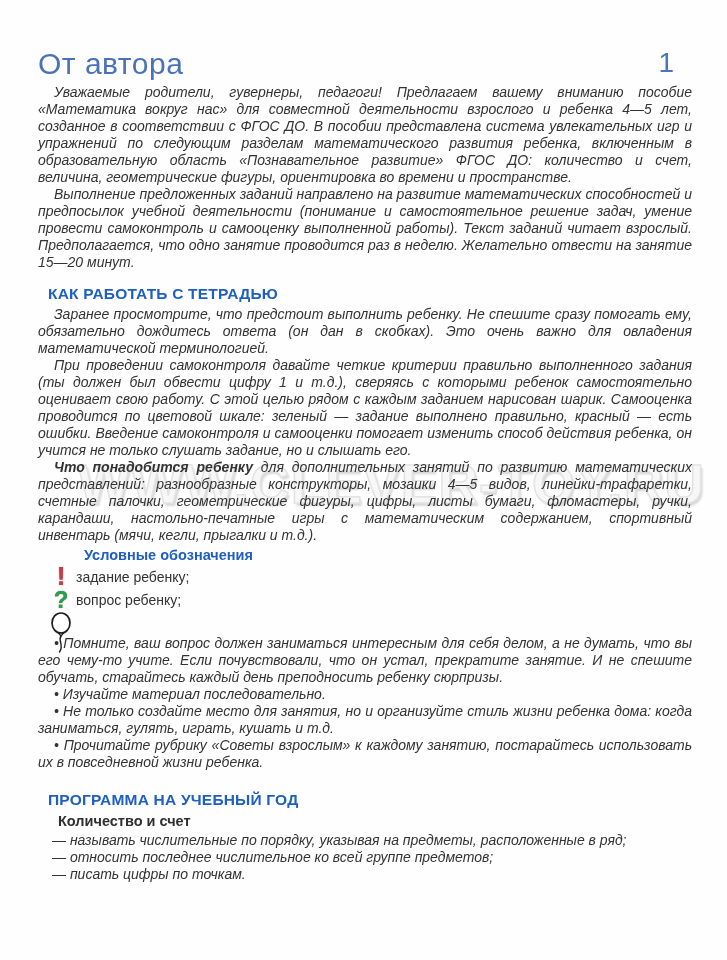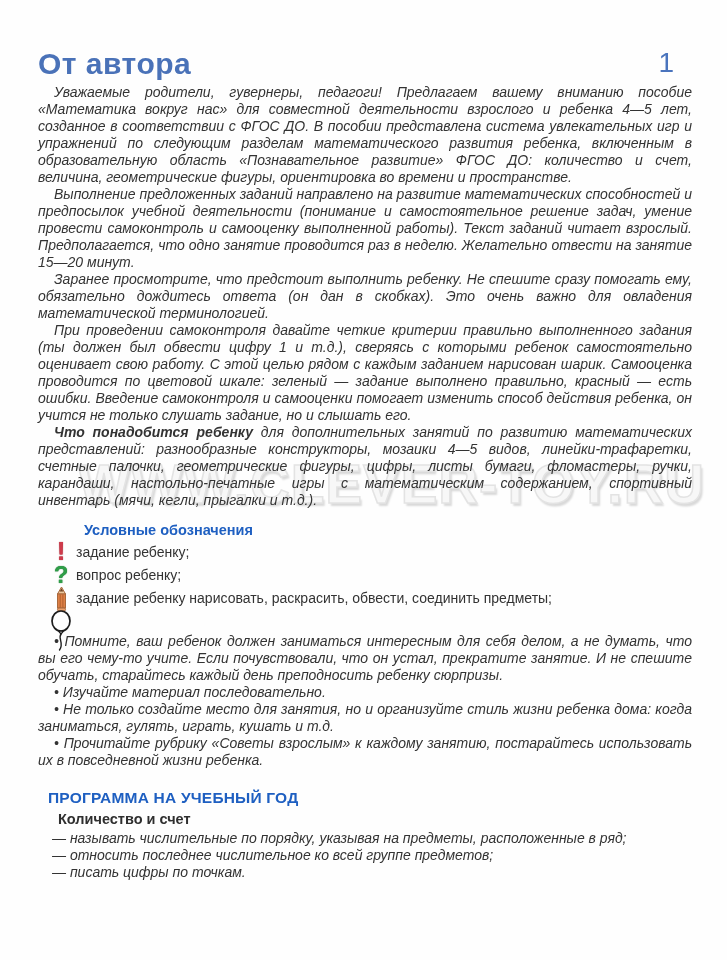--- a/index.html
+++ b/index.html
@@ -28,21 +28,21 @@
     position:absolute;
     left:38px; top:48px;
     width:654px;
     z-index:1;
   }
   .header { display:flex; justify-content:space-between; align-items:flex-start; }
   .title {
     margin:0;
     font-size:30px;
     line-height:32px;
-    font-weight:bold;
+    font-weight:normal;
     color:#4a72b8;
     letter-spacing:0.5px;
   }
   .pagenum {
     font-size:28px;
     line-height:30px;
     color:#4a74bd;
     margin-right:18px;
     font-weight:400;
   }
@@ -70,21 +70,21 @@
     font-weight:bold;
     color:#1e5fc1;
   }
   .bold-sub {
     margin:4px 0 2px 20px;
     font-size:14.5px;
     line-height:17px;
     font-weight:bold;
     color:#2f2f2f;
   }
-  .legend { margin-top:13px; }
+  .legend { margin-top:3px; }
   .legend-item {
     display:flex;
     align-items:center;
     height:22px;
     margin:1px 0;
   }
   .legend-icon-cell {
     width:30px;
     flex:none;
     margin-left:8px;
@@ -125,20 +125,21 @@
   <div class="content">
 
     <div class="header">
       <h1 class="title">От автора</h1>
       <div class="pagenum">1</div>
     </div>
 
     <p class="body indent mt4">Уважаемые родители, гувернеры, педагоги! Предлагаем вашему вниманию пособие «Математика вокруг нас» для совместной деятельности взрослого и ребенка 4—5 лет, созданное в соответствии с ФГОС ДО. В пособии представлена система увлекательных игр и упражнений по следующим разделам математического развития ребенка, включенным в образовательную область «Познавательное развитие» ФГОС ДО: количество и счет, величина, геометрические фигуры, ориентировка во времени и пространстве.</p>
     <p class="body indent">Выполнение предложенных заданий направлено на развитие математических способностей и предпосылок учебной деятельности (понимание и самостоятельное решение задач, умение провести самоконтроль и самооценку выполненной работы). Текст заданий читает взрослый. Предполагается, что одно занятие проводится раз в неделю. Желательно отвести на занятие 15—20 минут.</p>
 
+    <h2 class="section-heading">КАК РАБОТАТЬ С ТЕТРАДЬЮ</h2>
     <p class="body indent">Заранее просмотрите, что предстоит выполнить ребенку. Не спешите сразу помогать ему, обязательно дождитесь ответа (он дан в скобках). Это очень важно для овладения математической терминологией.</p>
     <p class="body indent">При проведении самоконтроля давайте четкие критерии правильно выполненного задания (ты должен был обвести цифру 1 и т.д.), сверяясь с которыми ребенок самостоятельно оценивает свою работу. С этой целью рядом с каждым заданием нарисован шарик. Самооценка проводится по цветовой шкале: зеленый — задание выполнено правильно, красный — есть ошибки. Введение самоконтроля и самооценки помогает изменить способ действия ребенка, он учится не только слушать задание, но и слышать его.</p>
 
     <p class="body indent"><strong>Что понадобится ребенку</strong><span> для дополнительных занятий по развитию математических представлений: разнообразные конструкторы, мозаики 4—5 видов, линейки-трафаретки, счетные палочки, геометрические фигуры, цифры, листы бумаги, фломастеры, ручки, карандаши, настольно-печатные игры с математическим содержанием, спортивный инвентарь (мячи, кегли, прыгалки и т.д.).</span></p>
 
     <div class="legend">
       <h3 class="sub-heading">Условные обозначения</h3>
 
       <div class="legend-item">
         <span class="legend-icon-cell">
@@ -147,47 +148,34 @@
         <span class="legend-text">задание ребенку;</span>
       </div>
 
       <div class="legend-item">
         <span class="legend-icon-cell">
           <span class="icon-quest">?</span>
         </span>
         <span class="legend-text">вопрос ребенку;</span>
       </div>
 
-      <div class="legend-item">
-        <span class="legend-icon-cell icon-pencil-wrap">
-          <svg width="13" height="25" viewBox="0 0 13 25">
-            <polygon points="6.5,0 10.5,7 2.5,7" fill="#ecc79c" stroke="#a8683c" stroke-width="1"></polygon>
-            <polygon points="6.5,1.2 8.4,4.6 4.6,4.6" fill="#6f4425"></polygon>
-            <rect x="2.5" y="7" width="8" height="14" fill="#dd8046" stroke="#a8683c" stroke-width="1"></rect>
-            <line x1="5.2" y1="7.5" x2="5.2" y2="21" stroke="#b05f2e" stroke-width="1"></line>
-            <line x1="7.9" y1="7.5" x2="7.9" y2="21" stroke="#b05f2e" stroke-width="1"></line>
-            <rect x="2.5" y="21" width="8" height="3" rx="1.4" fill="#eda06b" stroke="#a8683c" stroke-width="1"></rect>
-          </svg>
-        </span>
-        <span class="legend-text">задание ребенку нарисовать, раскрасить, обвести, соединить предметы;</span>
-      </div>
 
       <div class="legend-item">
         <span class="legend-icon-cell icon-balloon-wrap">
           <svg width="24" height="44" viewBox="0 0 24 44" style="margin-top:0;">
             <ellipse cx="12" cy="11" rx="9" ry="10" fill="#ffffff" stroke="#1d1d1d" stroke-width="1.7"></ellipse>
             <polygon points="9.6,21.2 14.4,21.2 12,24" fill="#ffffff" stroke="#1d1d1d" stroke-width="1.3"></polygon>
             <path d="M12,24 C 8.5,28.5 15.5,33 10.5,40" fill="none" stroke="#1d1d1d" stroke-width="1.4" stroke-linecap="round"></path>
           </svg>
         </span>
       </div>
     </div>
 
     <div>
-      <p class="body indent bullet">• Помните, ваш ребенок должен заниматься интересным для себя делом, а не думать, что вы его чему-то учите. Если почувствовали, что он устал, прекратите занятие. И не спешите обучать, старайтесь каждый день преподносить ребенку сюрпризы.</p>
+      <p class="body indent bullet">• Помните, ваш вопрос должен заниматься интересным для себя делом, а не думать, что вы его чему-то учите. Если почувствовали, что он устал, прекратите занятие. И не спешите обучать, старайтесь каждый день преподносить ребенку сюрпризы.</p>
       <p class="body indent bullet">• Изучайте материал последовательно.</p>
       <p class="body indent bullet">• Не только создайте место для занятия, но и организуйте стиль жизни ребенка дома: когда заниматься, гулять, играть, кушать и т.д.</p>
       <p class="body indent bullet">• Прочитайте рубрику «Советы взрослым» к каждому занятию, постарайтесь использовать их в повседневной жизни ребенка.</p>
     </div>
 
     <div>
       <h2 class="section-heading" style="margin-top:20px;">ПРОГРАММА НА УЧЕБНЫЙ ГОД</h2>
       <h3 class="bold-sub">Количество и счет</h3>
       <div class="program-lines">
         <p class="body prog-indent">— называть числительные по порядку, указывая на предметы, расположенные в ряд;</p>

